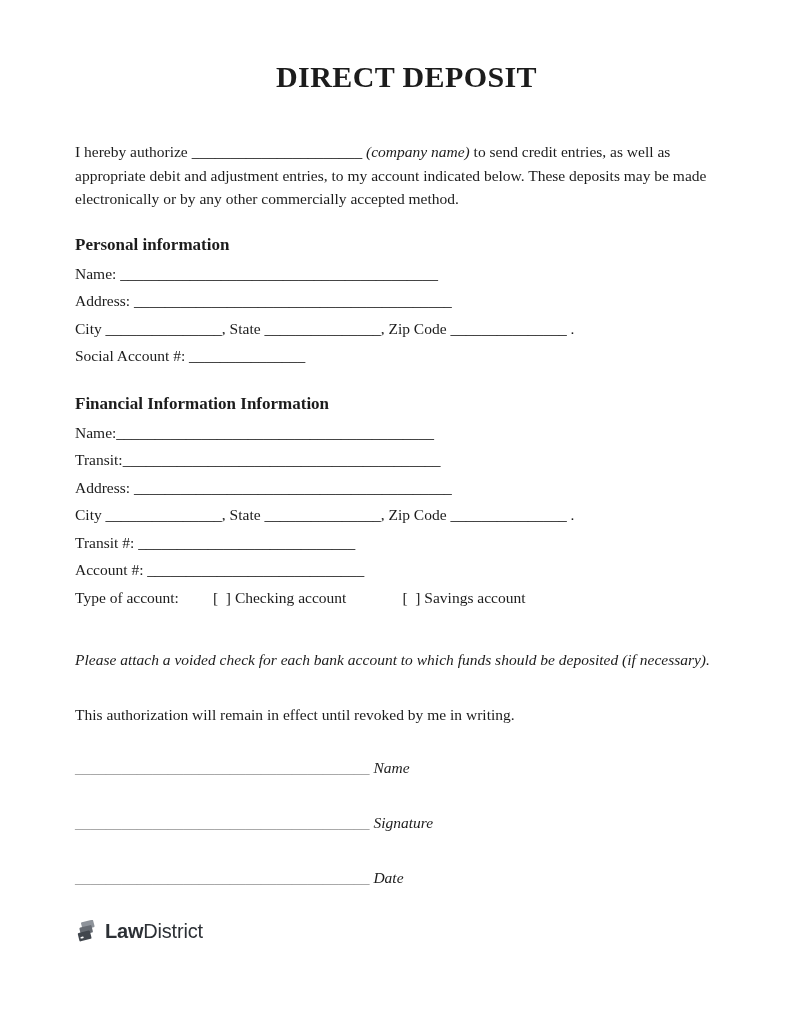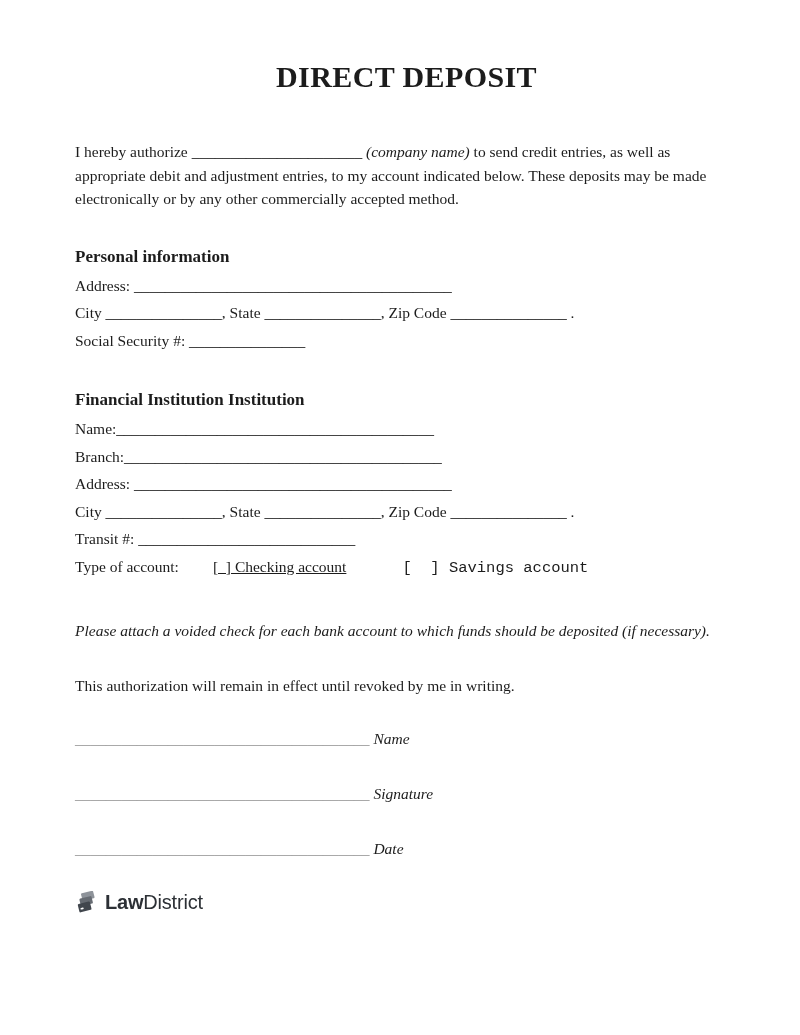--- a/index.html
+++ b/index.html
@@ -12,27 +12,27 @@
   }
   [data-bind] { white-space:pre-wrap; }
   .doc-title {
     margin:0; text-align:center; font-weight:bold;
     font-size:30px; line-height:38px; letter-spacing:0.4px;
   }
   .doc-title span { display:block; }
   .intro { margin:44px 0 0; line-height:23.5px; }
   .italic { font-style:italic; }
   .section-heading {
-    margin:36px 0 0; font-size:17px; font-weight:bold; line-height:20px;
+    margin:24px 0 0; font-size:17px; font-weight:bold; line-height:20px;
   }
   .rows { margin-top:5px; }
   .row { margin:0; line-height:27.5px; }
   .blank { color:#000000; }
-  .opt-checking { margin-left:34px;text-decoration:underline; }
-  .opt-savings  { margin-left:56px;font-family:Liberation Mono, monospace; }
+  .opt-checking { margin-left:34px; }
+  .opt-savings  { margin-left:56px; }
   .note { margin:40px 0 0; line-height:18px; font-style:italic; }
   .auth { margin:37px 0 0; line-height:18px; }
   .sig-block { margin-top:31px; }
   .sig-row { margin:0 0 30px; line-height:25px; }
   .sig-blank { color:#8f8f8f; }
   .sig-label { font-style:italic; }
   .footer {
     margin-top:18px; display:flex; align-items:center; gap:7px;
     font-family:"Liberation Sans", "DejaVu Sans", sans-serif;
   }
@@ -47,34 +47,36 @@
 
   <h1 class="doc-title">
     <span data-bind="document.title_line1">DIRECT DEPOSIT</span>
   </h1>
 
   <p class="intro"><span data-bind="intro.lead">I hereby authorize </span><span class="blank" data-bind="intro.company_blank">______________________</span><span class="italic" data-bind="intro.company_hint"> (company name)</span><span data-bind="intro.body"> to send credit entries, as well as appropriate debit and adjustment entries, to my account indicated below. These deposits may be made electronically or by any other commercially accepted method.</span></p>
 
   <section>
     <h2 class="section-heading" data-bind="personal.heading">Personal information</h2>
     <div class="rows">
+      <p class="row"><span data-bind="personal.name_label">Name: </span><span class="blank" data-bind="personal.name_blank">_________________________________________</span></p>
       <p class="row"><span data-bind="personal.address_label">Address: </span><span class="blank" data-bind="personal.address_blank">_________________________________________</span></p>
       <p class="row"><span data-bind="personal.city_label">City </span><span class="blank" data-bind="personal.city_blank">_______________</span><span data-bind="personal.state_label">, State </span><span class="blank" data-bind="personal.state_blank">_______________</span><span data-bind="personal.zip_label">, Zip Code </span><span class="blank" data-bind="personal.zip_blank">_______________</span><span data-bind="personal.city_row_end"> .</span></p>
-      <p class="row"><span data-bind="personal.ssn_label">Social Security #: </span><span class="blank" data-bind="personal.ssn_blank">_______________</span></p>
+      <p class="row"><span data-bind="personal.ssn_label">Social Account #: </span><span class="blank" data-bind="personal.ssn_blank">_______________</span></p>
     </div>
   </section>
 
   <section>
-    <h2 class="section-heading" data-bind="financial.heading">Financial Institution Institution</h2>
+    <h2 class="section-heading" data-bind="financial.heading">Financial Information Information</h2>
     <div class="rows">
       <p class="row"><span data-bind="financial.name_label">Name:</span><span class="blank" data-bind="financial.name_blank">_________________________________________</span></p>
-      <p class="row"><span data-bind="financial.branch_label">Branch:</span><span class="blank" data-bind="financial.branch_blank">_________________________________________</span></p>
+      <p class="row"><span data-bind="financial.branch_label">Transit:</span><span class="blank" data-bind="financial.branch_blank">_________________________________________</span></p>
       <p class="row"><span data-bind="financial.address_label">Address: </span><span class="blank" data-bind="financial.address_blank">_________________________________________</span></p>
       <p class="row"><span data-bind="financial.city_label">City </span><span class="blank" data-bind="financial.city_blank">_______________</span><span data-bind="financial.state_label">, State </span><span class="blank" data-bind="financial.state_blank">_______________</span><span data-bind="financial.zip_label">, Zip Code </span><span class="blank" data-bind="financial.zip_blank">_______________</span><span data-bind="financial.city_row_end"> .</span></p>
       <p class="row"><span data-bind="financial.transit_label">Transit #: </span><span class="blank" data-bind="financial.transit_blank">____________________________</span></p>
+      <p class="row"><span data-bind="financial.account_label">Account #: </span><span class="blank" data-bind="financial.account_blank">____________________________</span></p>
       <p class="row"><span data-bind="financial.type_label">Type of account:</span><span class="opt-checking"><span data-bind="financial.checking_box">[  ]</span><span data-bind="financial.checking_label"> Checking account</span></span><span class="opt-savings"><span data-bind="financial.savings_box">[  ]</span><span data-bind="financial.savings_label"> Savings account</span></span></p>
     </div>
   </section>
 
   <p class="note" data-bind="notes.voided_check">Please attach a voided check for each bank account to which funds should be deposited (if necessary).</p>
 
   <p class="auth" data-bind="notes.revocation">This authorization will remain in effect until revoked by me in writing.</p>
 
   <div class="sig-block">
     <p class="sig-row"><span class="sig-blank" data-bind="signature.name_blank">______________________________________</span><span class="sig-label" data-bind="signature.name_label"> Name</span></p>

